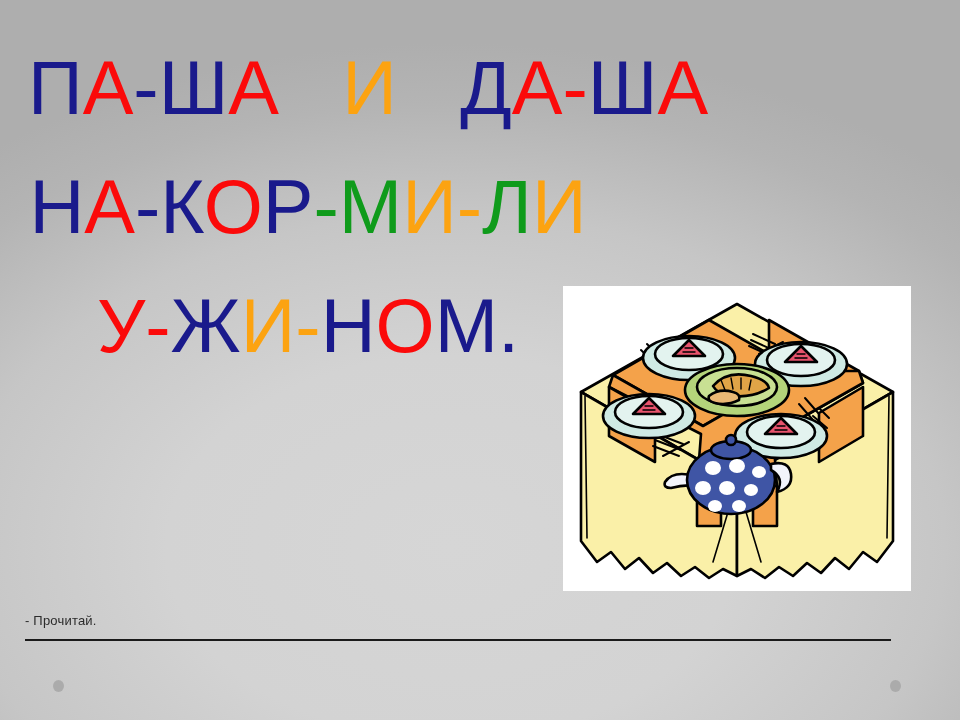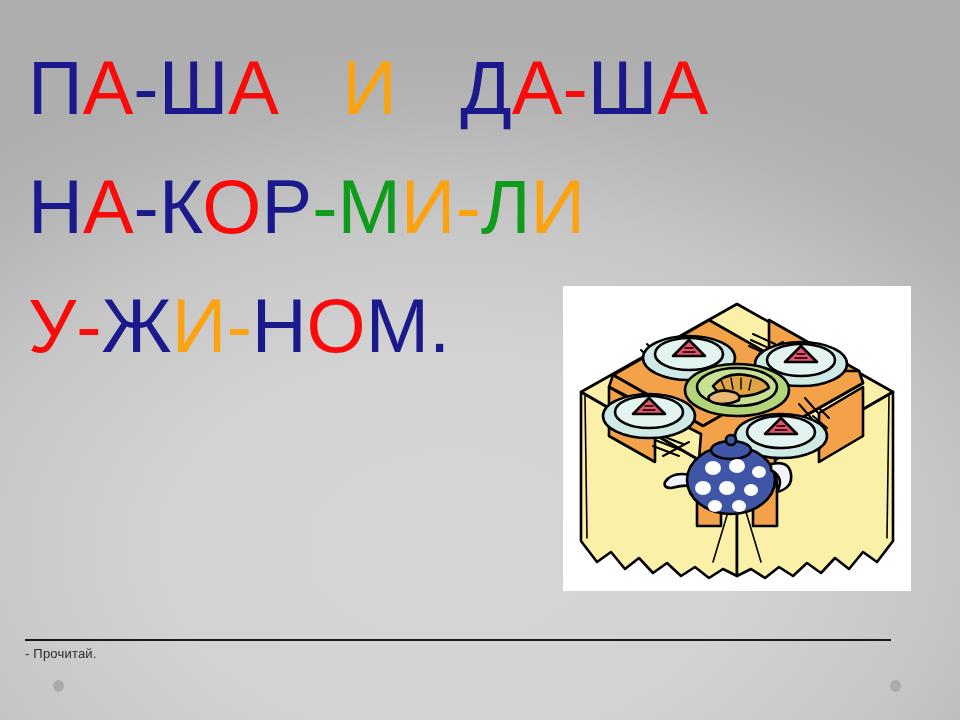--- a/index.html
+++ b/index.html
@@ -19,20 +19,21 @@
     background: radial-gradient(ellipse 78% 70% at 47% 76%, #d6d6d6 0%, #d3d3d3 38%, #c6c6c6 66%, #b4b4b4 88%, #aeaeae 100%);
     overflow: hidden;
   }
 
   
   #text-block {
     position: absolute;
     left: 28px;
     top: 28px;
     width: 560px;
+    text-align: center;
   }
   .text-line {
     font-size: 76px;
     line-height: 119px;
     font-weight: normal;
     letter-spacing: 0px;
     white-space: pre;
     font-family: "Liberation Sans", sans-serif;
   }
   .ch { font-family: "Liberation Sans", sans-serif; }
@@ -53,21 +54,21 @@
     position: absolute;
     left: 25px;
     top: 639px;
     width: 866px;
     height: 2px;
     background: #1a1a1a;
   }
   #footer-note {
     position: absolute;
     left: 25px;
-    top: 646px;
+    top: 613px;
     font-size: 13px;
     color: #2b2b2b;
     font-family: "Liberation Sans", sans-serif;
     letter-spacing: 0.2px;
   }
 
   
   .deco-dot {
     position: absolute;
     width: 11px;

